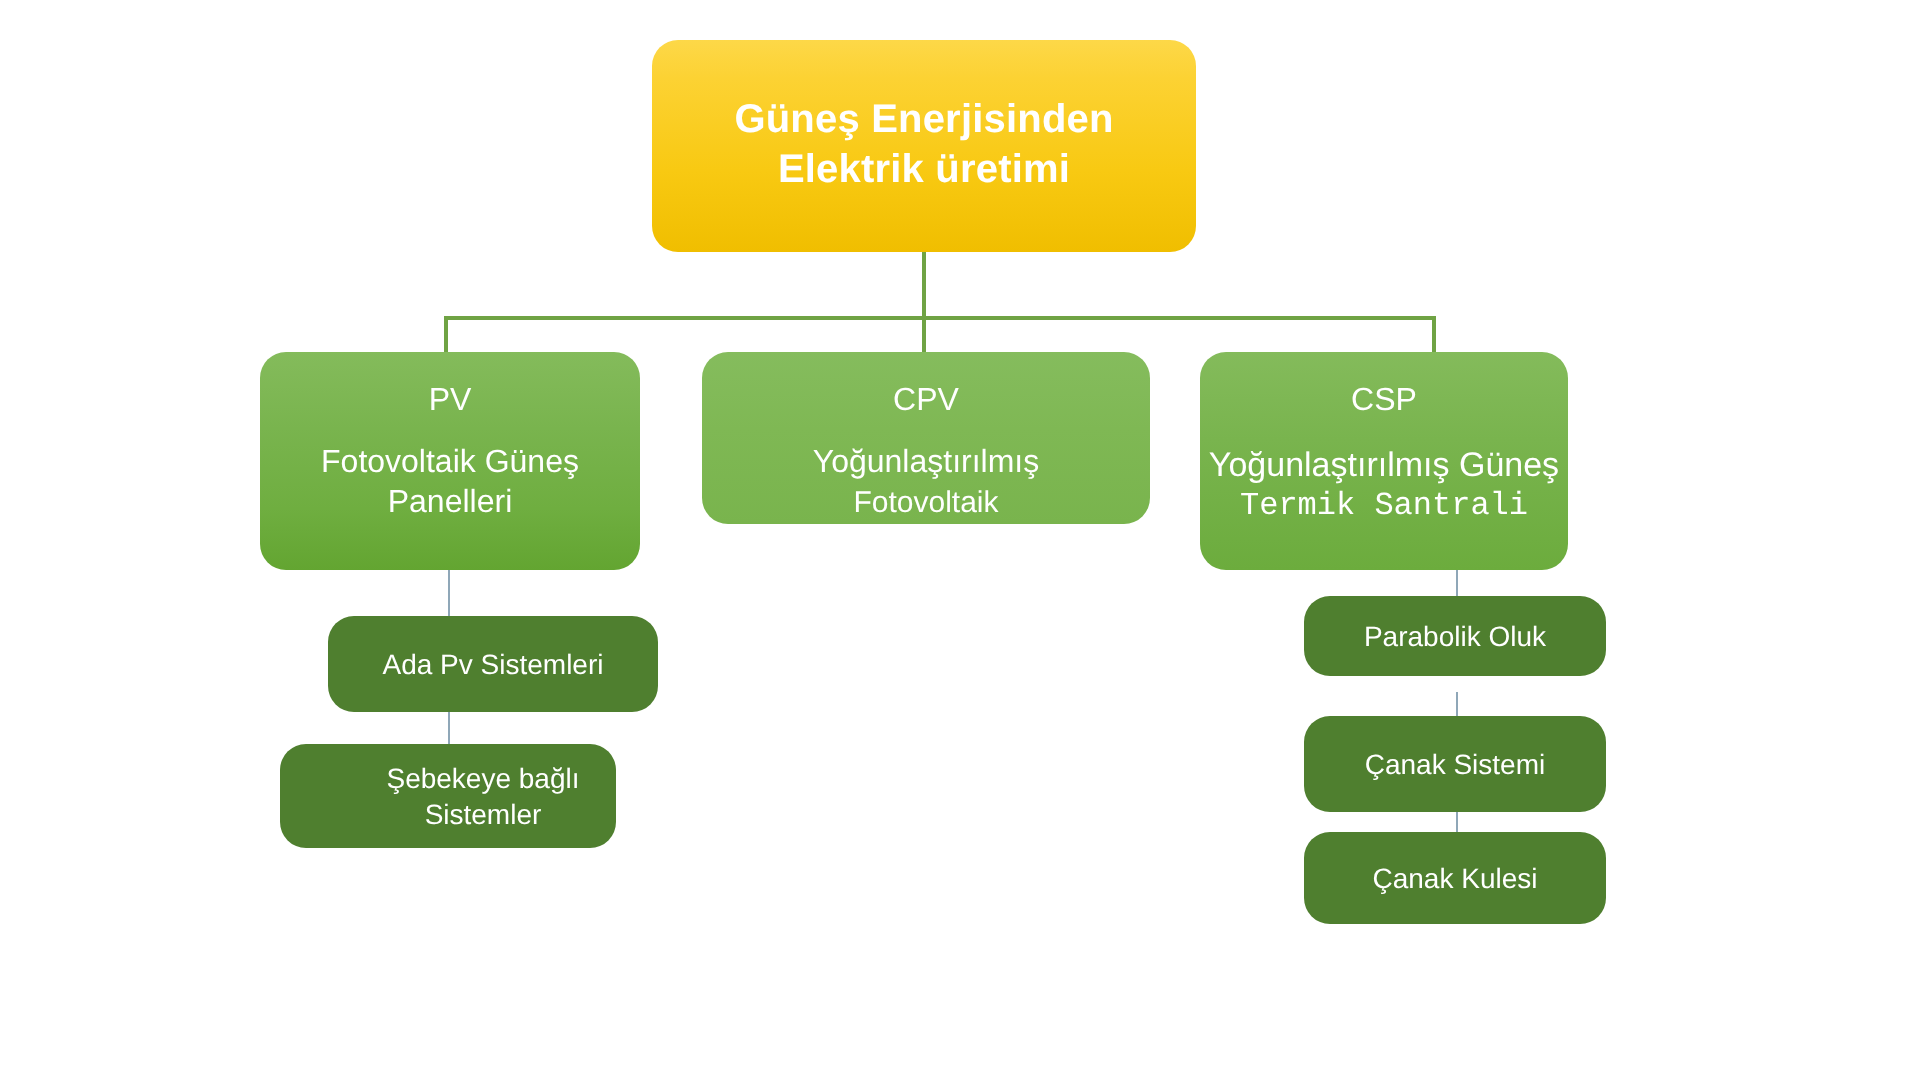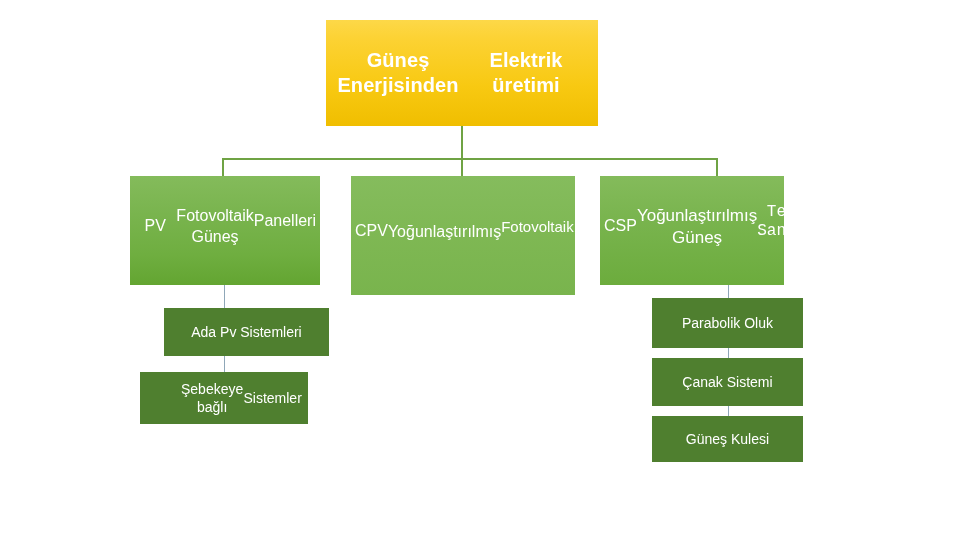--- a/index.html
+++ b/index.html
@@ -9,26 +9,27 @@
     font-family:"Liberation Sans", sans-serif;
     overflow:hidden;
   }
   #stage{position:relative;width:960px;height:540px;}
 
   
   .node{
     position:absolute;
     box-sizing:border-box;
     display:flex;
-    flex-direction:row;
-    align-items:center;
+    flex-direction:column;
+    align-items:flex-end;
     justify-content:center;
     color:#ffffff;
     text-align:center;
     line-height:1.18;
+    border-radius:13px;
   }
   .node .ln{display:block;width:100%;}
 
   
   .root{
     left:326px;top:20px;width:272px;height:106px;
     background:linear-gradient(180deg,#FDD848 0%,#FCD233 18%,#F8C912 62%,#F0BE00 100%);
     font-size:20px;font-weight:bold;
     letter-spacing:.1px;
     padding:0 8px;
@@ -48,40 +49,40 @@
   .lvl1 .sub{
     font-size:16px;font-weight:normal;display:block;width:100%;
     margin-top:11px;line-height:1.3;
   }
 
   .n-pv{
     left:130px;top:176px;width:190px;height:109px;
     background:linear-gradient(180deg,#84BB5B 0%,#79B44E 35%,#6FAE40 72%,#63A531 100%);
   }
   .n-cpv{
-    left:351px;top:176px;width:224px;height:119px;
+    left:351px;top:176px;width:224px;height:86px;
     background:linear-gradient(180deg,#85BC5D 0%,#7FB854 45%,#79B44D 100%);
   }
   .n-csp{
     left:600px;top:176px;width:184px;height:109px;
     background:linear-gradient(180deg,#84BB5B 0%,#79B44E 40%,#6CAC3D 100%);
   }
   .n-csp .sub{font-size:17px;}
 
   
   .lvl2{
     background:#4F7F2F;
     font-size:14px;font-weight:normal;
     padding:2px 6px;
   }
   .lvl2 .ln{line-height:1.32;}
 
   .n-ada   {left:140px;top:308px;width:165px;height:48px;margin-left:24px;}
   .n-sebeke{left:140px;top:372px;width:168px;height:52px;padding-left:41px;}
-  .n-para  {left:652px;top:298px;width:151px;height:50px;}
+  .n-para  {left:652px;top:298px;width:151px;height:40px;}
   .n-canak {left:652px;top:358px;width:151px;height:48px;}
   .n-kule  {left:652px;top:416px;width:151px;height:46px;}
 
   
   .conn{position:absolute;background:#6FA344;}
   .conn-v{width:2px;}
   .conn-h{height:2px;}
   .thin{position:absolute;width:1px;background:#8FA7B8;}
 </style>
 </head>
@@ -136,16 +137,16 @@
 
   <div class="node lvl2 n-para">
     <span class="ln">Parabolik Oluk</span>
   </div>
 
   <div class="node lvl2 n-canak">
     <span class="ln">Çanak Sistemi</span>
   </div>
 
   <div class="node lvl2 n-kule">
-    <span class="ln">Güneş Kulesi</span>
+    <span class="ln">Çanak Kulesi</span>
   </div>
 
 </div>
 
 </body></html>

